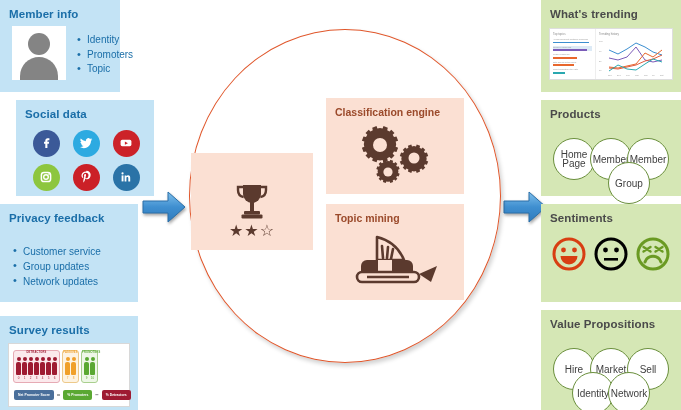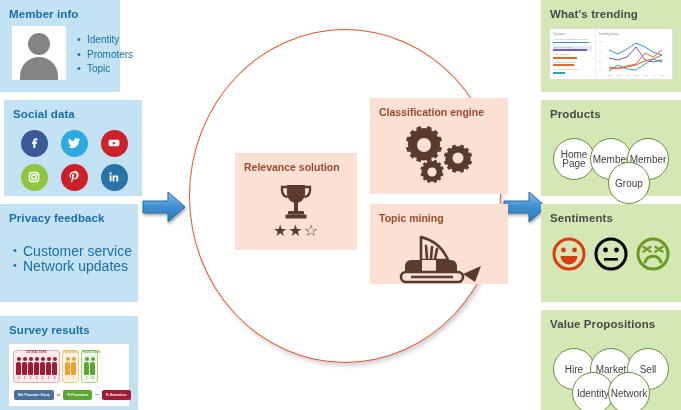--- a/index.html
+++ b/index.html
@@ -26,21 +26,21 @@
   .panel-title {
     font-weight: bold;
     font-size: 11.5px;
     color: #1a6ea8;
     letter-spacing: .1px;
   }
   .panel-green .panel-title { color: #4a4a4a; }
 
   
   #member-info { left: 0; top: 0; width: 120px; height: 92px; padding-left: 28px; }
-  #social-data { left: 4px; top: 100px; width: 138px; height: 96px; }
+  #social-data { left: 16px; top: 100px; width: 138px; height: 96px; }
   #customer-feedback { left: 0; top: 204px; width: 138px; height: 98px; }
   #survey-results { left: 0; top: 316px; width: 138px; height: 100px; }
 
   .pt-left { position: absolute; left: 9px; top: 8px; }
 
   .avatar {
     position: absolute;
     left: 12px;
     top: 26px;
     width: 54px;
@@ -80,21 +80,21 @@
   }
   ul.bullets li { position: relative; padding-left: 11px; white-space: nowrap; }
   ul.bullets li:before {
     content: "\2022";
     position: absolute;
     left: 1px;
     top: -1px;
     font-size: 11px;
   }
   #member-bullets { left: 76px; top: 33px; }
-  #feedback-bullets { left: 12px; top: 40px; font-size: 14px; line-height: 15px; }
+  #feedback-bullets { left: 12px; top: 40px; font-size: 10px; line-height: 15px; }
 
   
   .social-grid {
     position: absolute;
     left: 10px;
     top: 26px;
     width: 120px;
     display: grid;
     grid-template-columns: repeat(3, 40px);
     grid-auto-rows: 34px;
@@ -188,34 +188,33 @@
     height: 334px;
     border: 1.4px solid #e0562a;
     border-radius: 50%;
     box-sizing: border-box;
     box-shadow: 2px 3px 4px rgba(0,0,0,.18);
   }
 
   .peach-box {
     position: absolute;
     background: #fbe0d3;
-    margin-left: 44px;
   }
   .peach-title {
     position: absolute;
     left: 9px;
     top: 8px;
     font-size: 10.5px;
     font-weight: bold;
     color: #9b4a2b;
     white-space: nowrap;
   }
   #relevance-solution { left: 191px; top: 153px; width: 122px; height: 97px; }
   #classification-engine { left: 326px; top: 98px; width: 138px; height: 96px; }
-  #topic-mining { left: 326px; top: 204px; width: 138px; height: 80px; }
+  #topic-mining { left: 326px; top: 204px; width: 138px; height: 96px; }
 
   .trophy-wrap { position: absolute; left: 0; right: 0; top: 28px; text-align: center; }
   .stars {
     position: absolute;
     left: 0; right: 0;
     top: 68px;
     text-align: center;
     font-size: 16px;
     color: #5b3a2e;
     letter-spacing: 1px;
@@ -332,20 +331,21 @@
           <path d="M6.6 6.4h1.8v.85c.28-.5.9-.95 1.75-.95 1.5 0 2.05.95 2.05 2.5v3.6h-1.9V9.3c0-.8-.28-1.25-.95-1.25-.62 0-.95.42-.95 1.25v3.1H6.6z" fill="#fff"></path>
         </svg>
     </div>
   </div>
 </div>
 
 <div class="panel panel-blue" id="customer-feedback">
   <div class="panel-title pt-left">Privacy feedback</div>
   <ul class="bullets" id="feedback-bullets">
     <li>Customer service</li>
+    <li>Group updates</li>
     <li>Network updates</li>
   </ul>
 </div>
 
 <div class="panel panel-blue" id="survey-results">
   <div class="panel-title pt-left">Survey results</div>
   <div class="survey-card">
     <div class="nps-row">
 
       <div class="nps-group" style="background:#fbe9ec;border:.5px solid #e6aab4">
@@ -444,21 +444,20 @@
         <stop offset=".5" stop-color="#3f8fd0"></stop>
         <stop offset="1" stop-color="#2f7bbd"></stop>
   </linearGradient>
     </defs>
   <path d="M1 11 H26 V2 L43 17 L26 32 V23 H1 Z" fill="url(#ag2)" stroke="#2a6fa8" stroke-width="1"></path>
 </svg>
 
 <div id="center-circle"></div>
 
 <div class="peach-box" id="relevance-solution">
-  <div class="peach-title">Relevance solution</div>
   <div class="trophy-wrap">
     <svg width="42" height="44" viewBox="0 0 42 44">
       <path d="M12 4h18v9a9 9 0 0 1-18 0z" fill="#5b3a2e"></path>
       <path d="M12 6H7v3c0 4 2.5 6.5 5.6 7" fill="none" stroke="#5b3a2e" stroke-width="2.4"></path>
       <path d="M30 6h5v3c0 4-2.5 6.5-5.6 7" fill="none" stroke="#5b3a2e" stroke-width="2.4"></path>
       <rect x="19" y="21" width="4" height="9" fill="#5b3a2e"></rect>
       <rect x="13" y="30" width="16" height="3.4" rx="1" fill="#5b3a2e"></rect>
       <rect x="10.5" y="33.4" width="21" height="4" rx="1.2" fill="#5b3a2e"></rect>
     </svg>
   </div>

